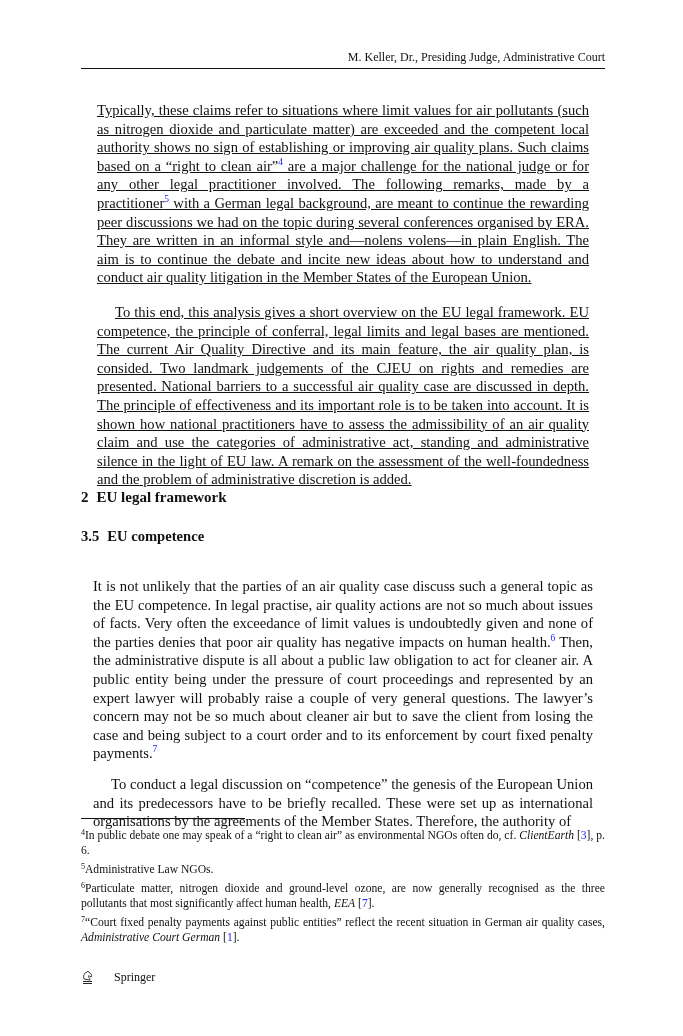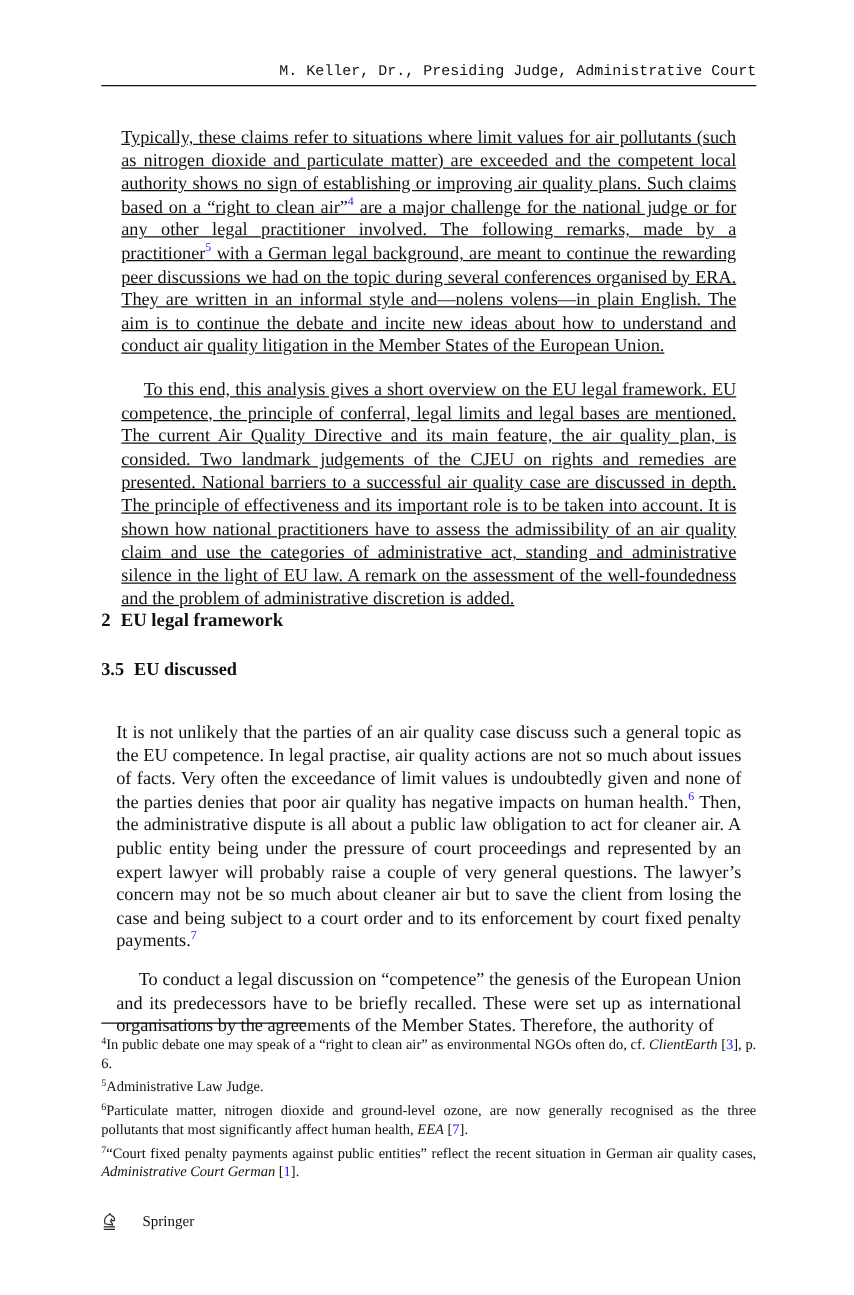--- a/index.html
+++ b/index.html
@@ -1,19 +1,19 @@
 <!DOCTYPE html>
 <html><head>
   <meta charset="utf-8">
   <style>
     html, body { margin: 0; padding: 0; background: #ffffff; }
     body { width: 683px; height: 1036px; position: relative; overflow: hidden;
       font-family: "Liberation Serif", "DejaVu Serif", serif; color: #111; }
     .page { position: absolute; left: 81px; top: 0; width: 524px; }
-    .running-head { position: absolute; top: 50px; right: 0; font-size: 12px; line-height: 14px; text-align: right; white-space: nowrap; font-family: Liberation Mono, monospace; }
+    .running-head { position: absolute; top: 50px; right: 0; font-size: 12px; line-height: 14px; text-align: right; white-space: nowrap; }
     .head-rule { position: absolute; top: 68px; left: 0; width: 524px; height: 0; border-top: 1.5px solid #111; }
     .body-text { position: absolute; top: 85px; left: 0; width: 524px; font-size: 14.6px; line-height: 18.6px; text-align: justify; }
     .body-text p { margin: 16px; hyphens: manual; text-decoration: underline; }
     .body-text p.indent { text-indent: 18px; }
     sup.fnref { color: #1a1aff; font-size: 9.5px; line-height: 0; vertical-align: 6px; }
     .sec-heading { position: absolute; left: 0; top: 489px; font-size: 15px; font-weight: bold; white-space: nowrap; }
     .subsec-heading { position: absolute; left: 0; top: 528px; font-size: 14.6px; font-weight: bold; white-space: nowrap; }
     .num { margin-right: 8px; }
     .body-text2 { position: absolute; top: 565px; left: 0; width: 524px; font-size: 14.6px; line-height: 18.6px; text-align: justify; }
     .body-text2 p { margin: 12px; }
@@ -34,32 +34,32 @@
   <div class="running-head">M. Keller, Dr., Presiding Judge, Administrative Court</div>
   <div class="head-rule"></div>
 
   <div class="body-text">
     <p><span>Typically, these claims refer to situations where limit values for air pollutants (such as nitrogen dioxide and particulate matter) are exceeded and the competent local authority shows no sign of establishing or improving air quality plans. Such claims based on a “right to clean air”</span><sup class="fnref">4</sup><span> are a major challenge for the national judge or for any other legal practitioner involved. The following remarks, made by a practitioner</span><sup class="fnref">5</sup><span> with a German legal background, are meant to continue the rewarding peer discussions we had on the topic during several conferences organised by ERA. They are written in an informal style and—nolens volens—in plain English. The aim is to continue the debate and incite new ideas about how to understand and conduct air quality litigation in the Member States of the European Union.</span></p>
     <p class="indent">To this end, this analysis gives a short overview on the EU legal framework. EU competence, the principle of conferral, legal limits and legal bases are mentioned. The current Air Quality Directive and its main feature, the air quality plan, is consid­ed. Two landmark judgements of the CJEU on rights and remedies are presented. National barriers to a successful air quality case are discussed in depth. The principle of effectiveness and its important role is to be taken into account. It is shown how national practitioners have to assess the admissibility of an air quality claim and use the categories of administrative act, standing and administrative silence in the light of EU law. A remark on the assessment of the well-foundedness and the problem of administrative discretion is added.</p>
   </div>
 
   <div class="sec-heading"><span class="num">2</span><span>EU legal framework</span></div>
 
-  <div class="subsec-heading"><span class="num">3.5</span><span>EU discussed</span></div>
+  <div class="subsec-heading"><span class="num">3.5</span><span>EU competence</span></div>
 
   <div class="body-text2">
     <p><span>It is not unlikely that the parties of an air quality case discuss such a general topic as the EU competence. In legal practise, air quality actions are not so much about issues of facts. Very often the exceedance of limit values is undoubtedly given and none of the parties denies that poor air quality has negative impacts on human health.</span><sup class="fnref">6</sup><span> Then, the administrative dispute is all about a public law obligation to act for cleaner air. A public entity being under the pressure of court proceedings and represented by an expert lawyer will probably raise a couple of very general questions. The lawyer’s concern may not be so much about cleaner air but to save the client from losing the case and being subject to a court order and to its enforcement by court fixed penalty payments.</span><sup class="fnref">7</sup></p>
     <p class="indent">To conduct a legal discussion on “competence” the genesis of the European Union and its predecessors have to be briefly recalled. These were set up as international organisations by the agreements of the Member States. Therefore, the authority of</p>
   </div>
 
   <div class="fn-rule"></div>
 
   <div class="footnotes">
     <p class="fn"><span class="fnnum">4</span><span>In public debate one may speak of a “right to clean air” as environmental NGOs often do, cf. </span><i>ClientEarth</i><span> [</span><span class="cite">3</span><span>], p. 6.</span></p>
-    <p class="fn"><span class="fnnum">5</span><span>Administrative Law Judge.</span></p>
+    <p class="fn"><span class="fnnum">5</span><span>Administrative Law NGOs.</span></p>
     <p class="fn"><span class="fnnum">6</span><span>Particulate matter, nitrogen dioxide and ground-level ozone, are now generally recognised as the three pollutants that most significantly affect human health, </span><i>EEA</i><span> [</span><span class="cite">7</span><span>].</span></p>
     <p class="fn"><span class="fnnum">7</span><span>“Court fixed penalty payments against public entities” reflect the recent situation in German air quality cases, </span><i>Administrative Court German</i><span> [</span><span class="cite">1</span><span>].</span></p>
   </div>
 
   <div class="footer">
     <span class="springer-icon">
       <svg width="13" height="15" viewBox="0 0 13 15">
         <path d="M3 9 C2 6 3 3 6 2 L7 1 L8 2.5 C10 3 11 5 10.5 6.5 L9 6.5 L8 5.5 L7.5 7 C8.5 8 9 9 9 10 Z" fill="none" stroke="#222" stroke-width="0.9"></path>
         <line x1="2" y1="11.5" x2="11" y2="11.5" stroke="#222" stroke-width="1"></line>
         <line x1="2" y1="13.5" x2="11" y2="13.5" stroke="#222" stroke-width="1"></line>

